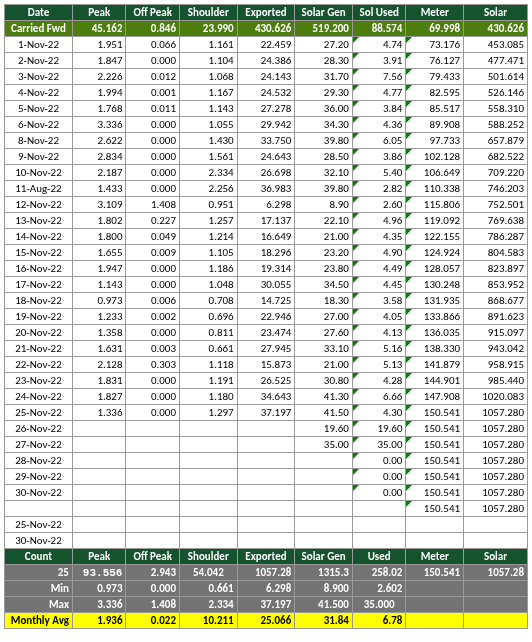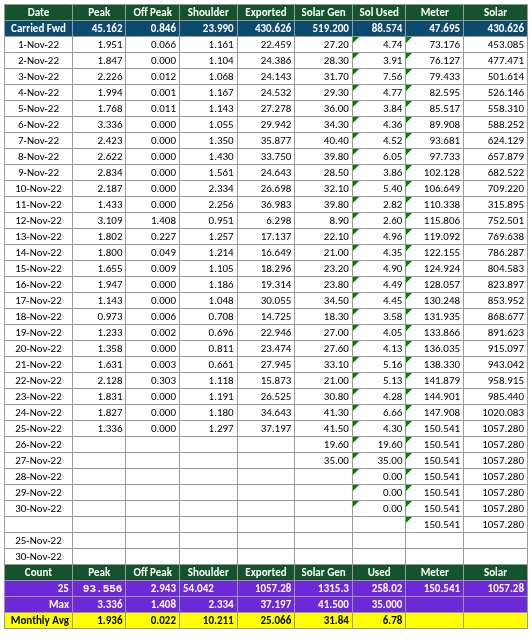--- a/index.html
+++ b/index.html
@@ -23,27 +23,27 @@
     overflow: hidden;
     white-space: nowrap;
   }
   .hdr {
     background: #14532d;
     color: #fff;
     font-weight: bold;
     text-align: center;
   }
   .hdr-orange {
-    background: #0c4a6e;
+    background: #4d7c0f;
     color: #fff;
     font-weight: bold;
     text-align: center;
   }
   .lbl-orange {
-    background: #6d28d9;
+    background: #737373;
     color: #fff;
     font-weight: bold;
     text-align: right;
   }
   .lbl-yellow {
     background: #FFFF00;
     color: #000;
     font-weight: bold;
     text-align: right;
   }
@@ -97,21 +97,21 @@
         <th class="hdr">Solar</th>
       </tr>
     <tr id="carried-row">
         <td class="hdr-orange">Carried Fwd</td>
         <td class="hdr-orange" style="text-align: right;">45.162</td>
         <td class="hdr-orange" style="text-align: right; margin-top: 20px;">0.846</td>
         <td class="hdr-orange" style="text-align: right;">23.990</td>
         <td class="hdr-orange" style="text-align: right;">430.626</td>
         <td class="hdr-orange" style="text-align: right;">519.200</td>
         <td class="hdr-orange" style="text-align: right;">88.574</td>
-        <td class="hdr-orange" style="text-align: right;">47.695</td>
+        <td class="hdr-orange" style="text-align: right;">69.998</td>
         <td class="hdr-orange" style="text-align: right;">430.626</td>
       </tr>
   </thead>
   <tbody id="data-body">
       <tr>
         <td class="date-cell">1-Nov-22</td>
         <td class="num">1.951</td>
         <td class="num">0.066</td>
         <td class="num">1.161</td>
         <td class="num">22.459</td>
@@ -169,31 +169,20 @@
         <td class="num">3.336</td>
         <td class="num">0.000</td>
         <td class="num">1.055</td>
         <td class="num">29.942</td>
         <td class="num">34.30</td>
         <td class="num flag">4.36</td>
         <td class="num flag">89.908</td>
         <td class="num">588.252</td>
       </tr>
       <tr>
-        <td class="date-cell">7-Nov-22</td>
-        <td class="num">2.423</td>
-        <td class="num">0.000</td>
-        <td class="num">1.350</td>
-        <td class="num">35.877</td>
-        <td class="num">40.40</td>
-        <td class="num flag">4.52</td>
-        <td class="num flag">93.681</td>
-        <td class="num">624.129</td>
-      </tr>
-      <tr>
         <td class="date-cell">8-Nov-22</td>
         <td class="num">2.622</td>
         <td class="num">0.000</td>
         <td class="num">1.430</td>
         <td class="num">33.750</td>
         <td class="num">39.80</td>
         <td class="num flag">6.05</td>
         <td class="num flag">97.733</td>
         <td class="num">657.879</td>
       </tr>
@@ -213,29 +202,29 @@
         <td class="num">2.187</td>
         <td class="num">0.000</td>
         <td class="num">2.334</td>
         <td class="num">26.698</td>
         <td class="num">32.10</td>
         <td class="num flag">5.40</td>
         <td class="num flag">106.649</td>
         <td class="num">709.220</td>
       </tr>
       <tr>
-        <td class="date-cell">11-Nov-22</td>
+        <td class="date-cell">11-Aug-22</td>
         <td class="num">1.433</td>
         <td class="num">0.000</td>
         <td class="num">2.256</td>
         <td class="num">36.983</td>
         <td class="num">39.80</td>
         <td class="num flag">2.82</td>
         <td class="num flag">110.338</td>
-        <td class="num">315.895</td>
+        <td class="num">746.203</td>
       </tr>
       <tr>
         <td class="date-cell">12-Nov-22</td>
         <td class="num">3.109</td>
         <td class="num">1.408</td>
         <td class="num">0.951</td>
         <td class="num">6.298</td>
         <td class="num">8.90</td>
         <td class="num flag">2.60</td>
         <td class="num flag">115.806</td>
@@ -482,35 +471,46 @@
         <th class="hdr">Exported</th>
         <th class="hdr">Solar Gen</th>
         <th class="hdr">Used</th>
         <th class="hdr">Meter</th>
         <th class="hdr">Solar</th>
       </tr>
       <tr>
         <td class="lbl-orange">25</td>
         <td class="lbl-orange" style="text-align: right; font-family: Liberation Mono, monospace;">93.556</td>
         <td class="lbl-orange" style="text-align: right;">2.943</td>
-        <td class="lbl-orange" style="text-align: left;">54.042</td>
+        <td class="lbl-orange" style="text-align: center;">54.042</td>
         <td class="lbl-orange" style="text-align: right;">1057.28</td>
         <td class="lbl-orange" style="text-align: right;">1315.3</td>
         <td class="lbl-orange" style="text-align: right;">258.02</td>
         <td class="lbl-orange" style="text-align: right;">150.541</td>
         <td class="lbl-orange" style="text-align: right;">1057.28</td>
+      </tr>
+      <tr>
+        <td class="lbl-orange">Min</td>
+        <td class="lbl-orange" style="text-align: right;">0.973</td>
+        <td class="lbl-orange" style="text-align: right;">0.000</td>
+        <td class="lbl-orange" style="text-align: right;">0.661</td>
+        <td class="lbl-orange" style="text-align: right;">6.298</td>
+        <td class="lbl-orange" style="text-align: right;">8.900</td>
+        <td class="lbl-orange" style="text-align: right;">2.602</td>
+        <td class="lbl-orange" style="text-align: right;"></td>
+        <td class="lbl-orange" style="text-align: right;"></td>
       </tr>
       <tr>
         <td class="lbl-orange">Max</td>
         <td class="lbl-orange" style="text-align: right;">3.336</td>
         <td class="lbl-orange" style="text-align: right;">1.408</td>
         <td class="lbl-orange" style="text-align: right;">2.334</td>
         <td class="lbl-orange" style="text-align: right;">37.197</td>
         <td class="lbl-orange" style="text-align: right; margin-top: 44px;">41.500</td>
-        <td class="lbl-orange" style="text-align: right;">35.000</td>
+        <td class="lbl-orange" style="text-align: center;">35.000</td>
         <td class="lbl-orange" style="text-align: right;"></td>
         <td class="lbl-orange" style="text-align: right;"></td>
       </tr>
       <tr>
         <td class="lbl-yellow">Monthly Avg</td>
         <td class="lbl-yellow" style="text-align: right;">1.936</td>
         <td class="lbl-yellow" style="text-align: right;">0.022</td>
         <td class="lbl-yellow" style="text-align: right;">10.211</td>
         <td class="lbl-yellow" style="text-align: right;">25.066</td>
         <td class="lbl-yellow" style="text-align: right;">31.84</td>

